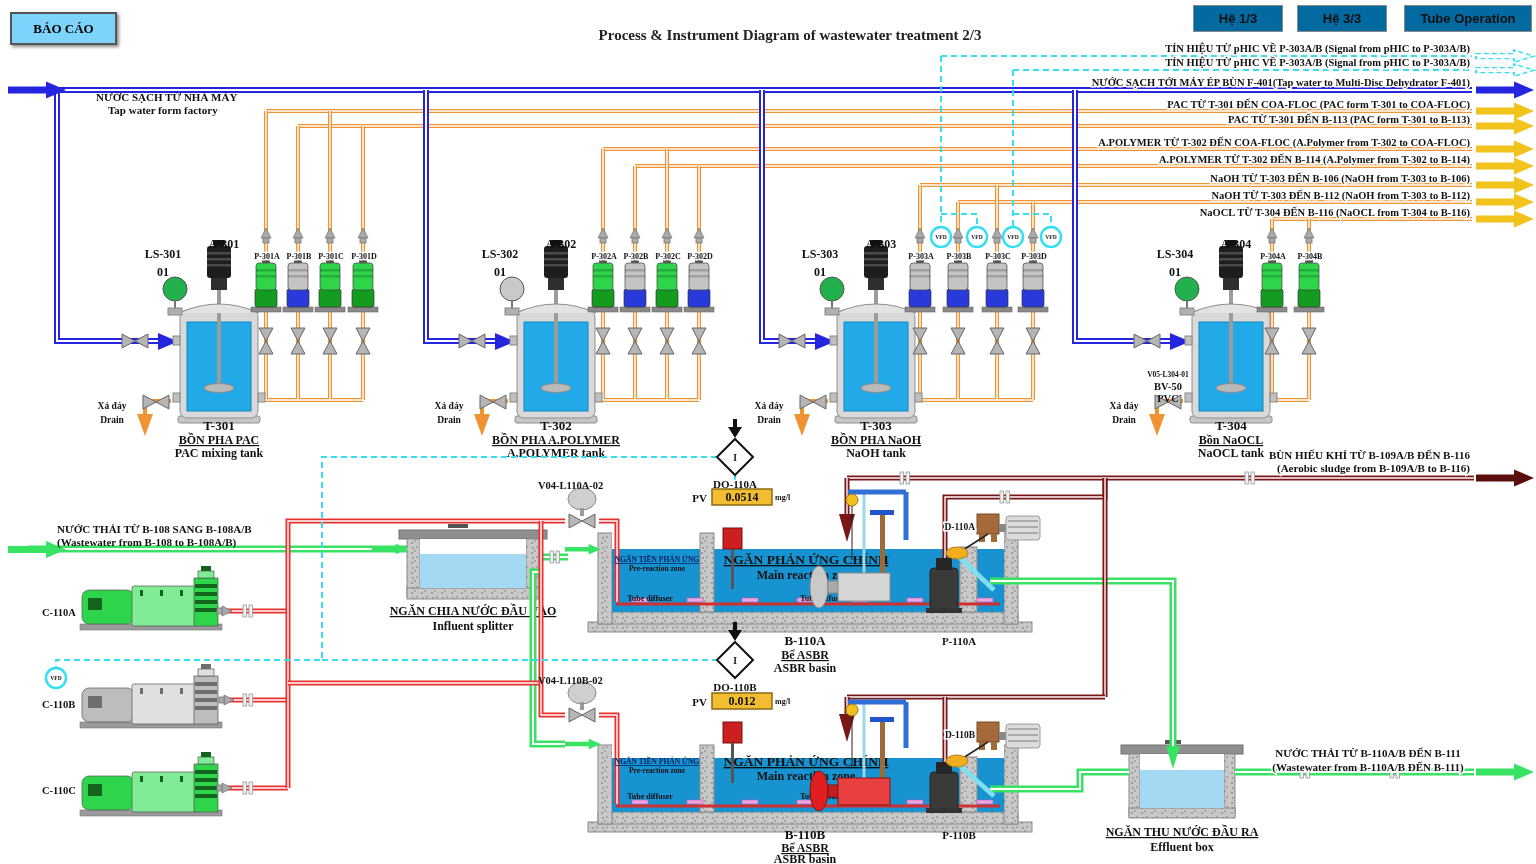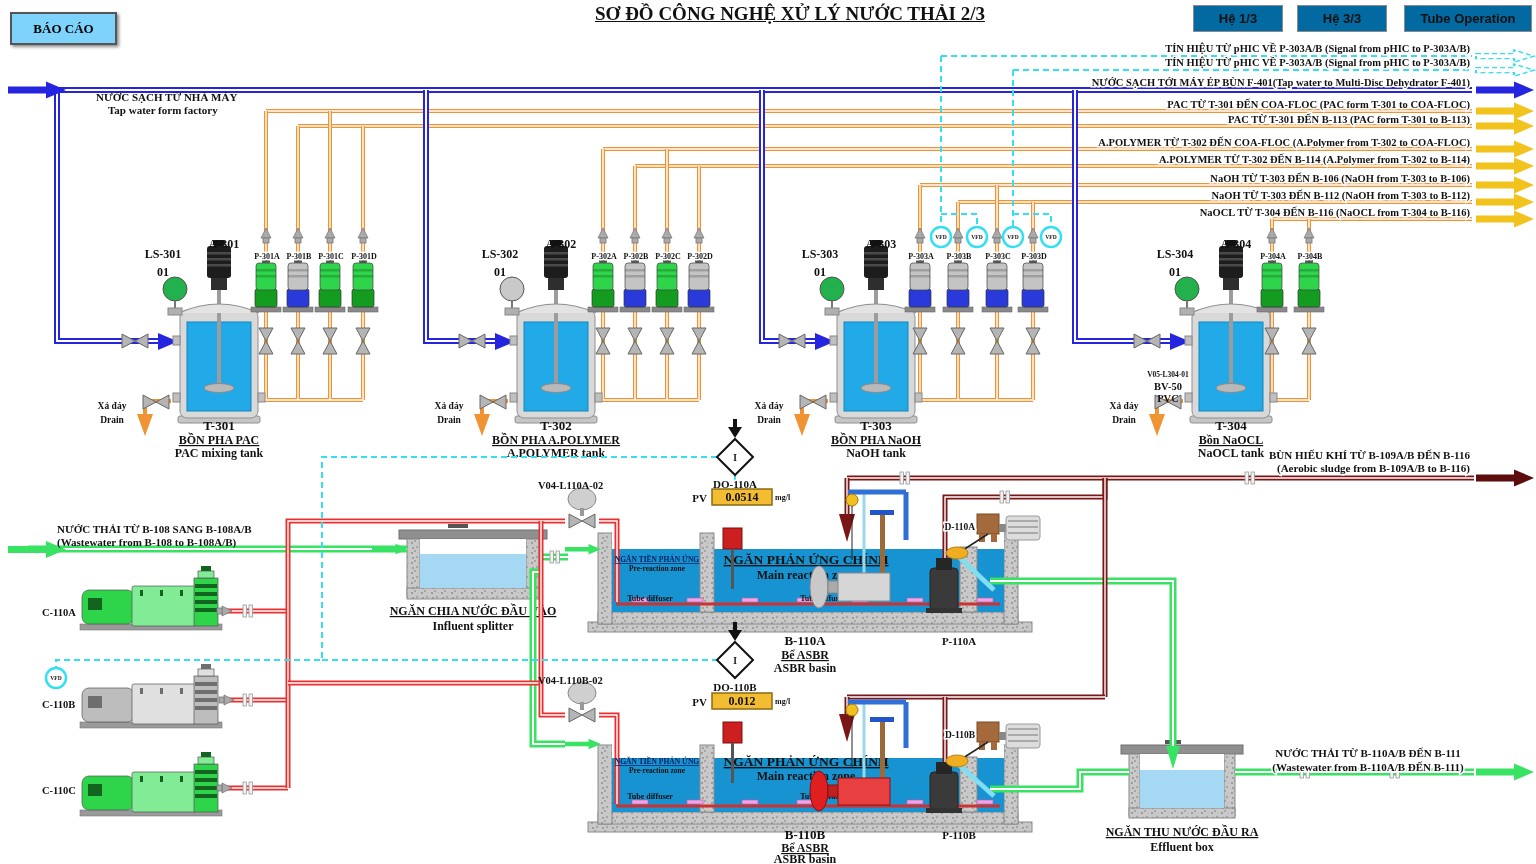--- a/index.html
+++ b/index.html
@@ -622,18 +622,18 @@
   <text class="s9 mid" x="735" y="664">I</text>
   <text class="s11 mid halo" x="735" y="691">DO-110B</text>
   <text class="s11 end" x="707" y="706">PV</text>
   <rect x="712" y="693" width="60" height="16" fill="#f2bd33" stroke="#8a6a10" stroke-width="1.5"></rect>
   <text class="s12 mid" x="742" y="705">0.012</text>
   <text class="s8" x="775" y="704">mg/l</text>
 </g>
 </svg>
 
 <div class="report-btn">BÁO CÁO</div>
-<div class="page-title">SƠ ĐỒ CÔNG NGHỆ XỬ LÝ NƯỚC THẢI 2/3</div>
+<div class="page-subtitle">Process &amp; Instrument Diagram of wastewater treatment 2/3</div>
 <div class="navbtn" style="left:1193px;width:88px">Hệ 1/3</div>
 <div class="navbtn" style="left:1297px;width:88px">Hệ 3/3</div>
 <div class="navbtn" style="left:1404px;width:126px">Tube Operation</div>
 
 </div>
 
 </body></html>

